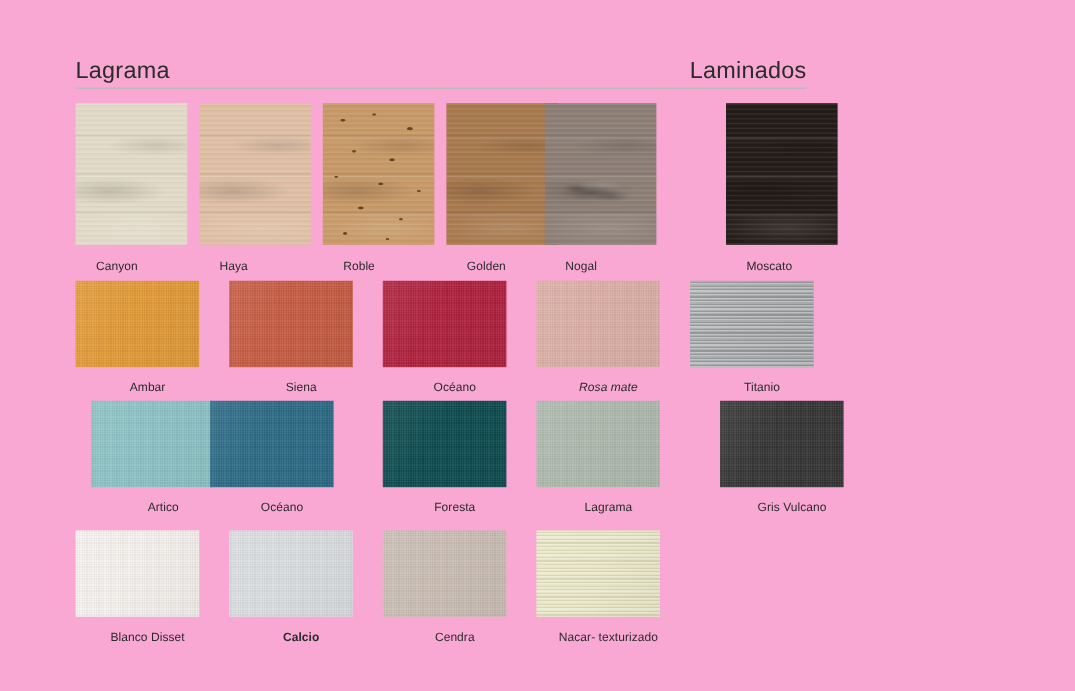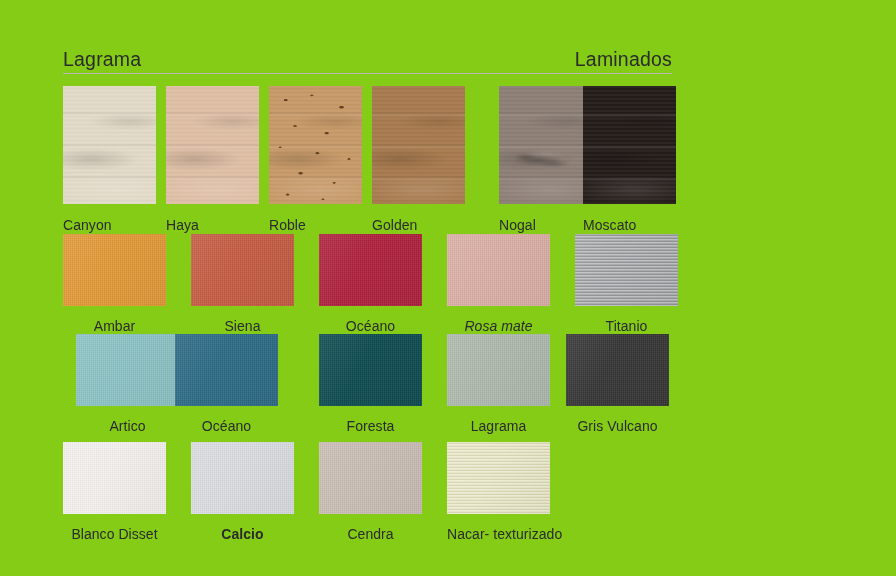--- a/index.html
+++ b/index.html
@@ -15,21 +15,21 @@
     color: #231f20;
     overflow: hidden;
     position: relative;
   }
 
   #sheet {
     position: absolute;
     left: 0; top: 0;
     width: 896px;
     height: 576px;
-    background: #84cc16;
+    background: #f9a8d4;
   }
 
   
   #header {
     position: absolute;
     left: 63px;
     top: 44px;
     width: 609px;
     height: 30px;
     display: flex;
@@ -61,25 +61,26 @@
   .swatch-cell {
     position: absolute;
     top: 0;
   }
   .swatch-chip {
     position: relative;
     overflow: hidden;
     background-repeat: repeat;
   }
   .swatch-label {
-    font-size: 14px;
+    font-size: 10px;
     color: #2b2b2b;
     letter-spacing: 0.05px;
     white-space: nowrap;
     line-height: 1;
+    margin-left: 17px;
   }
 
   
   #row-woods { top: 86px; }
   #row-woods .swatch-cell { width: 93px; }
   #row-woods .swatch-chip { width: 93px; height: 118px; }
   #row-woods .swatch-label { margin-top: 14px; display: block; }
 
   
   .row-colors { }
@@ -220,30 +221,30 @@
         <span class="swatch-label">Roble</span>
       </div>
       <div class="swatch-cell" style="left: 309px;">
         <div class="swatch-chip" style="background: rgb(168, 122, 78);">
           <div class="grain grain-lines"></div>
           <div class="grain grain-bands"></div>
           <div class="grain grain-soft"></div>
         </div>
         <span class="swatch-label">Golden</span>
       </div>
-      <div class="swatch-cell" style="left: 436px;">
+      <div class="swatch-cell" style="left: 391px;">
         <div class="swatch-chip" style="background: rgb(141, 127, 118);">
           <div class="grain grain-lines"></div>
           <div class="grain grain-bands"></div>
           <div class="grain grain-soft"></div>
           <div class="cathedral"></div>
         </div>
         <span class="swatch-label">Nogal</span>
       </div>
-      <div class="swatch-cell" style="left: 486px; padding-left: 34px;">
+      <div class="swatch-cell" style="left: 508px; padding-left: 34px;">
         <div class="swatch-chip" style="background: rgb(36, 28, 25);">
           <div class="grain grain-lines"></div>
           <div class="grain grain-bands"></div>
           <div class="grain grain-soft"></div>
         </div>
         <span class="swatch-label">Moscato</span>
       </div>
     </div>
   <div class="swatch-row row-colors" id="row-warm">
       <div class="swatch-cell" style="left: 0px;">
@@ -304,21 +305,21 @@
         </div>
         <span class="swatch-label">Foresta</span>
       </div>
       <div class="swatch-cell" style="left: 384px;">
         <div class="swatch-chip" style="background: rgb(175, 186, 174);">
           <div class="weave"></div>
           <div class="sheen"></div>
         </div>
         <span class="swatch-label">Lagrama</span>
       </div>
-      <div class="swatch-cell" style="left: 503px;">
+      <div class="swatch-cell" style="left: 537px;">
         <div class="swatch-chip" style="background: rgb(52, 52, 52);">
           <div class="weave"></div>
           <div class="sheen"></div>
         </div>
         <span class="swatch-label">Gris Vulcano</span>
       </div>
     </div>
   <div class="swatch-row row-colors" id="row-neutral">
       <div class="swatch-cell" style="left: 0px;">
         <div class="swatch-chip" style="background: rgb(246, 243, 239);">

